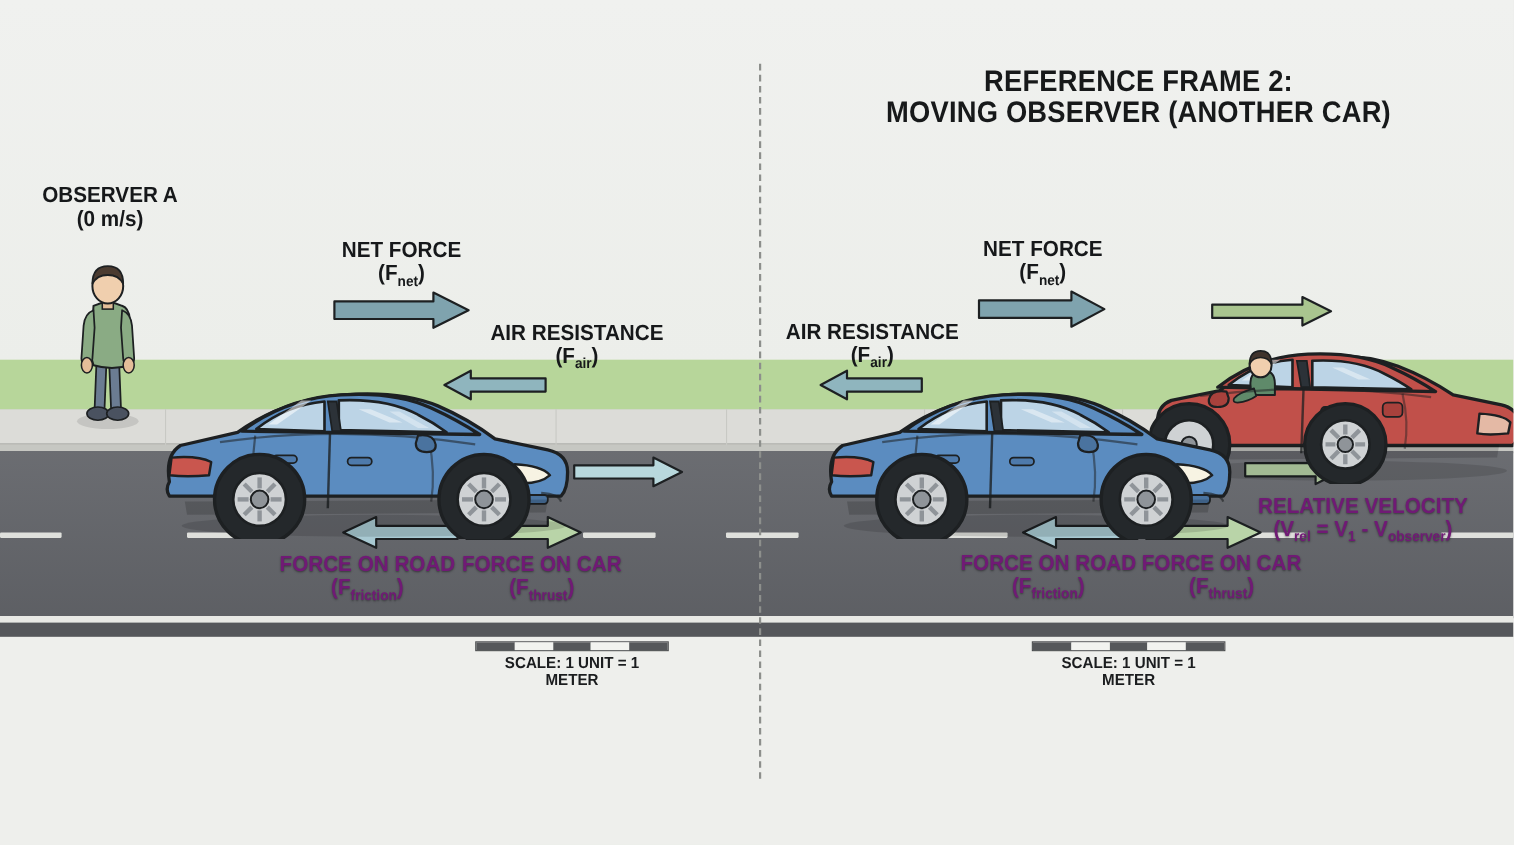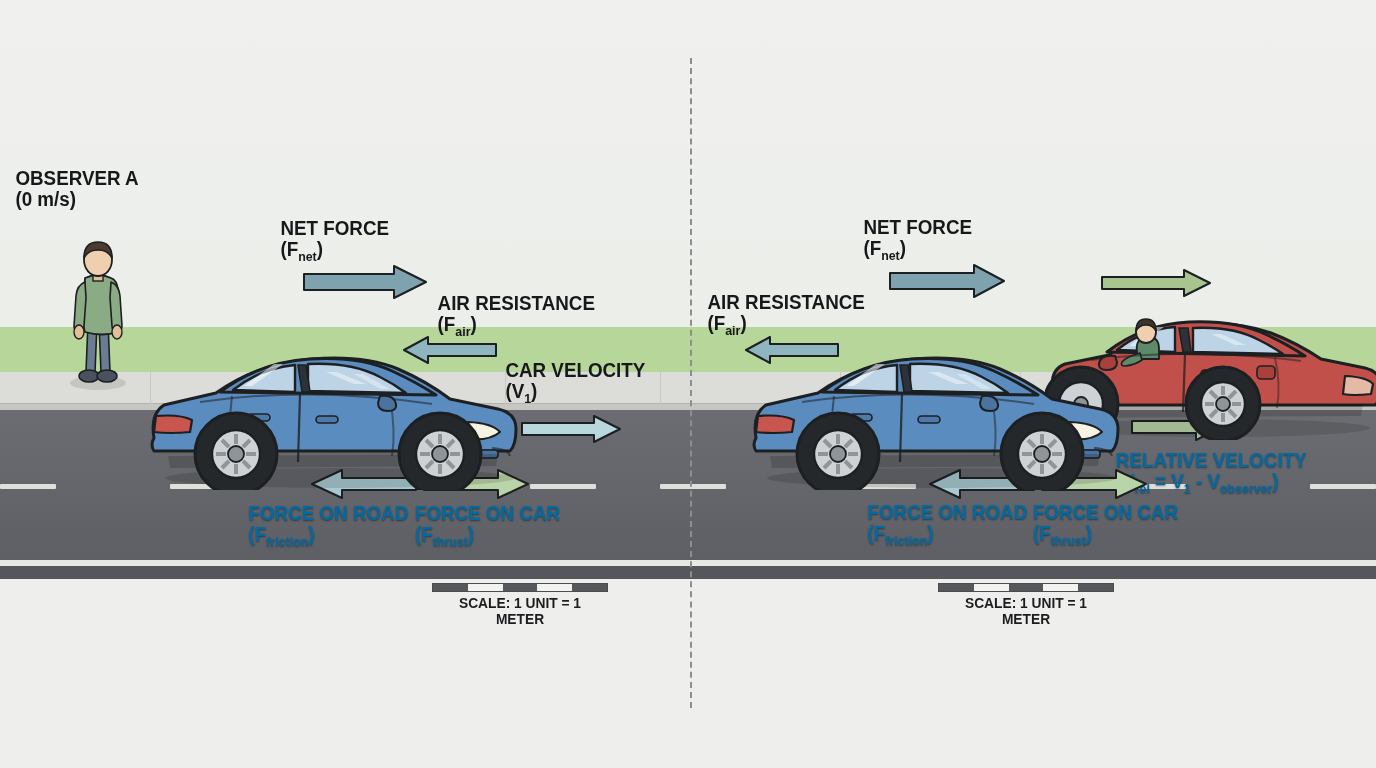--- a/index.html
+++ b/index.html
@@ -35,24 +35,24 @@
 
   
   .title{position:absolute;text-align:center;color:#17191a;
     font-weight:700;line-height:1.05;letter-spacing:.2px;}
   .title .l1{font-size:27px;display:block;transform:scaleX(.92);}
   .title .l2{font-size:27px;display:block;transform:scaleX(.92);}
   #title-left{left:60px;top:60px;width:560px;}
   #title-right{left:750px;top:60px;width:570px;}
 
   
-  .lbl{position:absolute;color:#16181a;font-weight:700;line-height:1.06;text-align:left;}
+  .lbl{position:absolute;color:#16181a;font-weight:700;line-height:1.06;text-align:center;}
   .lbl .main{display:block;font-size:20px;transform:scaleX(.94);}
   .lbl .sub{display:block;font-size:20px;transform:scaleX(.94);}
-  .lbl.white{color:#0369a1;text-shadow:0 1px 2px rgba(0,0,0,.45);}
+  .lbl.white{color:#701a75;text-shadow:0 1px 2px rgba(0,0,0,.45);}
   sub{font-size:.66em;line-height:0;}
 
   
   .arrow{position:absolute;}
   .arrow svg{display:block;overflow:visible;}
 
   
   .scalewrap{position:absolute;text-align:center;}
   .scalebar{display:flex;height:9px;border:1px solid #4a4c4e;box-sizing:border-box;}
   .scalebar i{flex:1;display:block;}
@@ -91,20 +91,24 @@
   <div class="dash" style="left:170px;top:484px;width:66px;"></div>
   <div class="dash" style="left:340px;top:484px;width:66px;"></div>
   <div class="dash" style="left:530px;top:484px;width:66px;"></div>
   <div class="dash" style="left:660px;top:484px;width:66px;"></div>
   <div class="dash" style="left:850px;top:484px;width:66px;"></div>
   <div class="dash" style="left:1120px;top:484px;width:66px;"></div>
   <div class="dash" style="left:1310px;top:484px;width:66px;"></div>
 
   <div class="divider"></div>
 
+  <div class="title" id="title-right">
+    <span class="l1">REFERENCE FRAME 2:</span>
+    <span class="l2">MOVING OBSERVER (ANOTHER CAR)</span>
+  </div>
 
   <div class="lbl" style="left:10px;top:168px;width:180px;">
     <span class="main">OBSERVER A</span>
     <span class="sub">(0 m/s)</span>
   </div>
 
   <div class="figure" style="left:58px;top:240px;">
     <svg width="80" height="150" viewBox="0 0 80 150">
       <ellipse cx="40" cy="143" rx="28" ry="7" fill="#000" opacity=".10"></ellipse>
 
@@ -143,24 +147,20 @@
   <div class="lbl" style="left:432px;top:293px;width:185px;">
     <span class="main">AIR RESISTANCE</span>
     <span class="sub"><span>(F</span><sub>air</sub><span>)</span></span>
   </div>
   <div class="arrow" style="left:402px;top:335px;">
     <svg width="96" height="30" viewBox="0 0 96 30">
       <path d="M94 9 L26 9 L26 2 L2 15 L26 28 L26 21 L94 21 Z" fill="#8fb5be" stroke="#1d2022" stroke-width="2" stroke-linejoin="round"></path>
     </svg>
   </div>
 
-  <div class="lbl" style="left:500px;top:360px;width:180px;">
-    <span class="main">CAR VELOCITY</span>
-    <span class="sub"><span>(V</span><sub>1</sub><span>)</span></span>
-  </div>
   <div class="arrow" style="left:520px;top:414px;">
     <svg width="102" height="30" viewBox="0 0 102 30">
       <path d="M2 9 L74 9 L74 2 L100 15 L74 28 L74 21 L2 21 Z" fill="#b8d8dd" stroke="#1d2022" stroke-width="2" stroke-linejoin="round"></path>
     </svg>
   </div>
 
   <div class="arrow" style="left:310px;top:468px;">
     <svg width="108" height="32" viewBox="0 0 108 32">
       <path d="M106 10 L32 10 L32 2 L2 16 L32 30 L32 22 L106 22 Z" fill="#a8c9d2" stroke="#1d2022" stroke-width="2" stroke-linejoin="round"></path>
     </svg>

